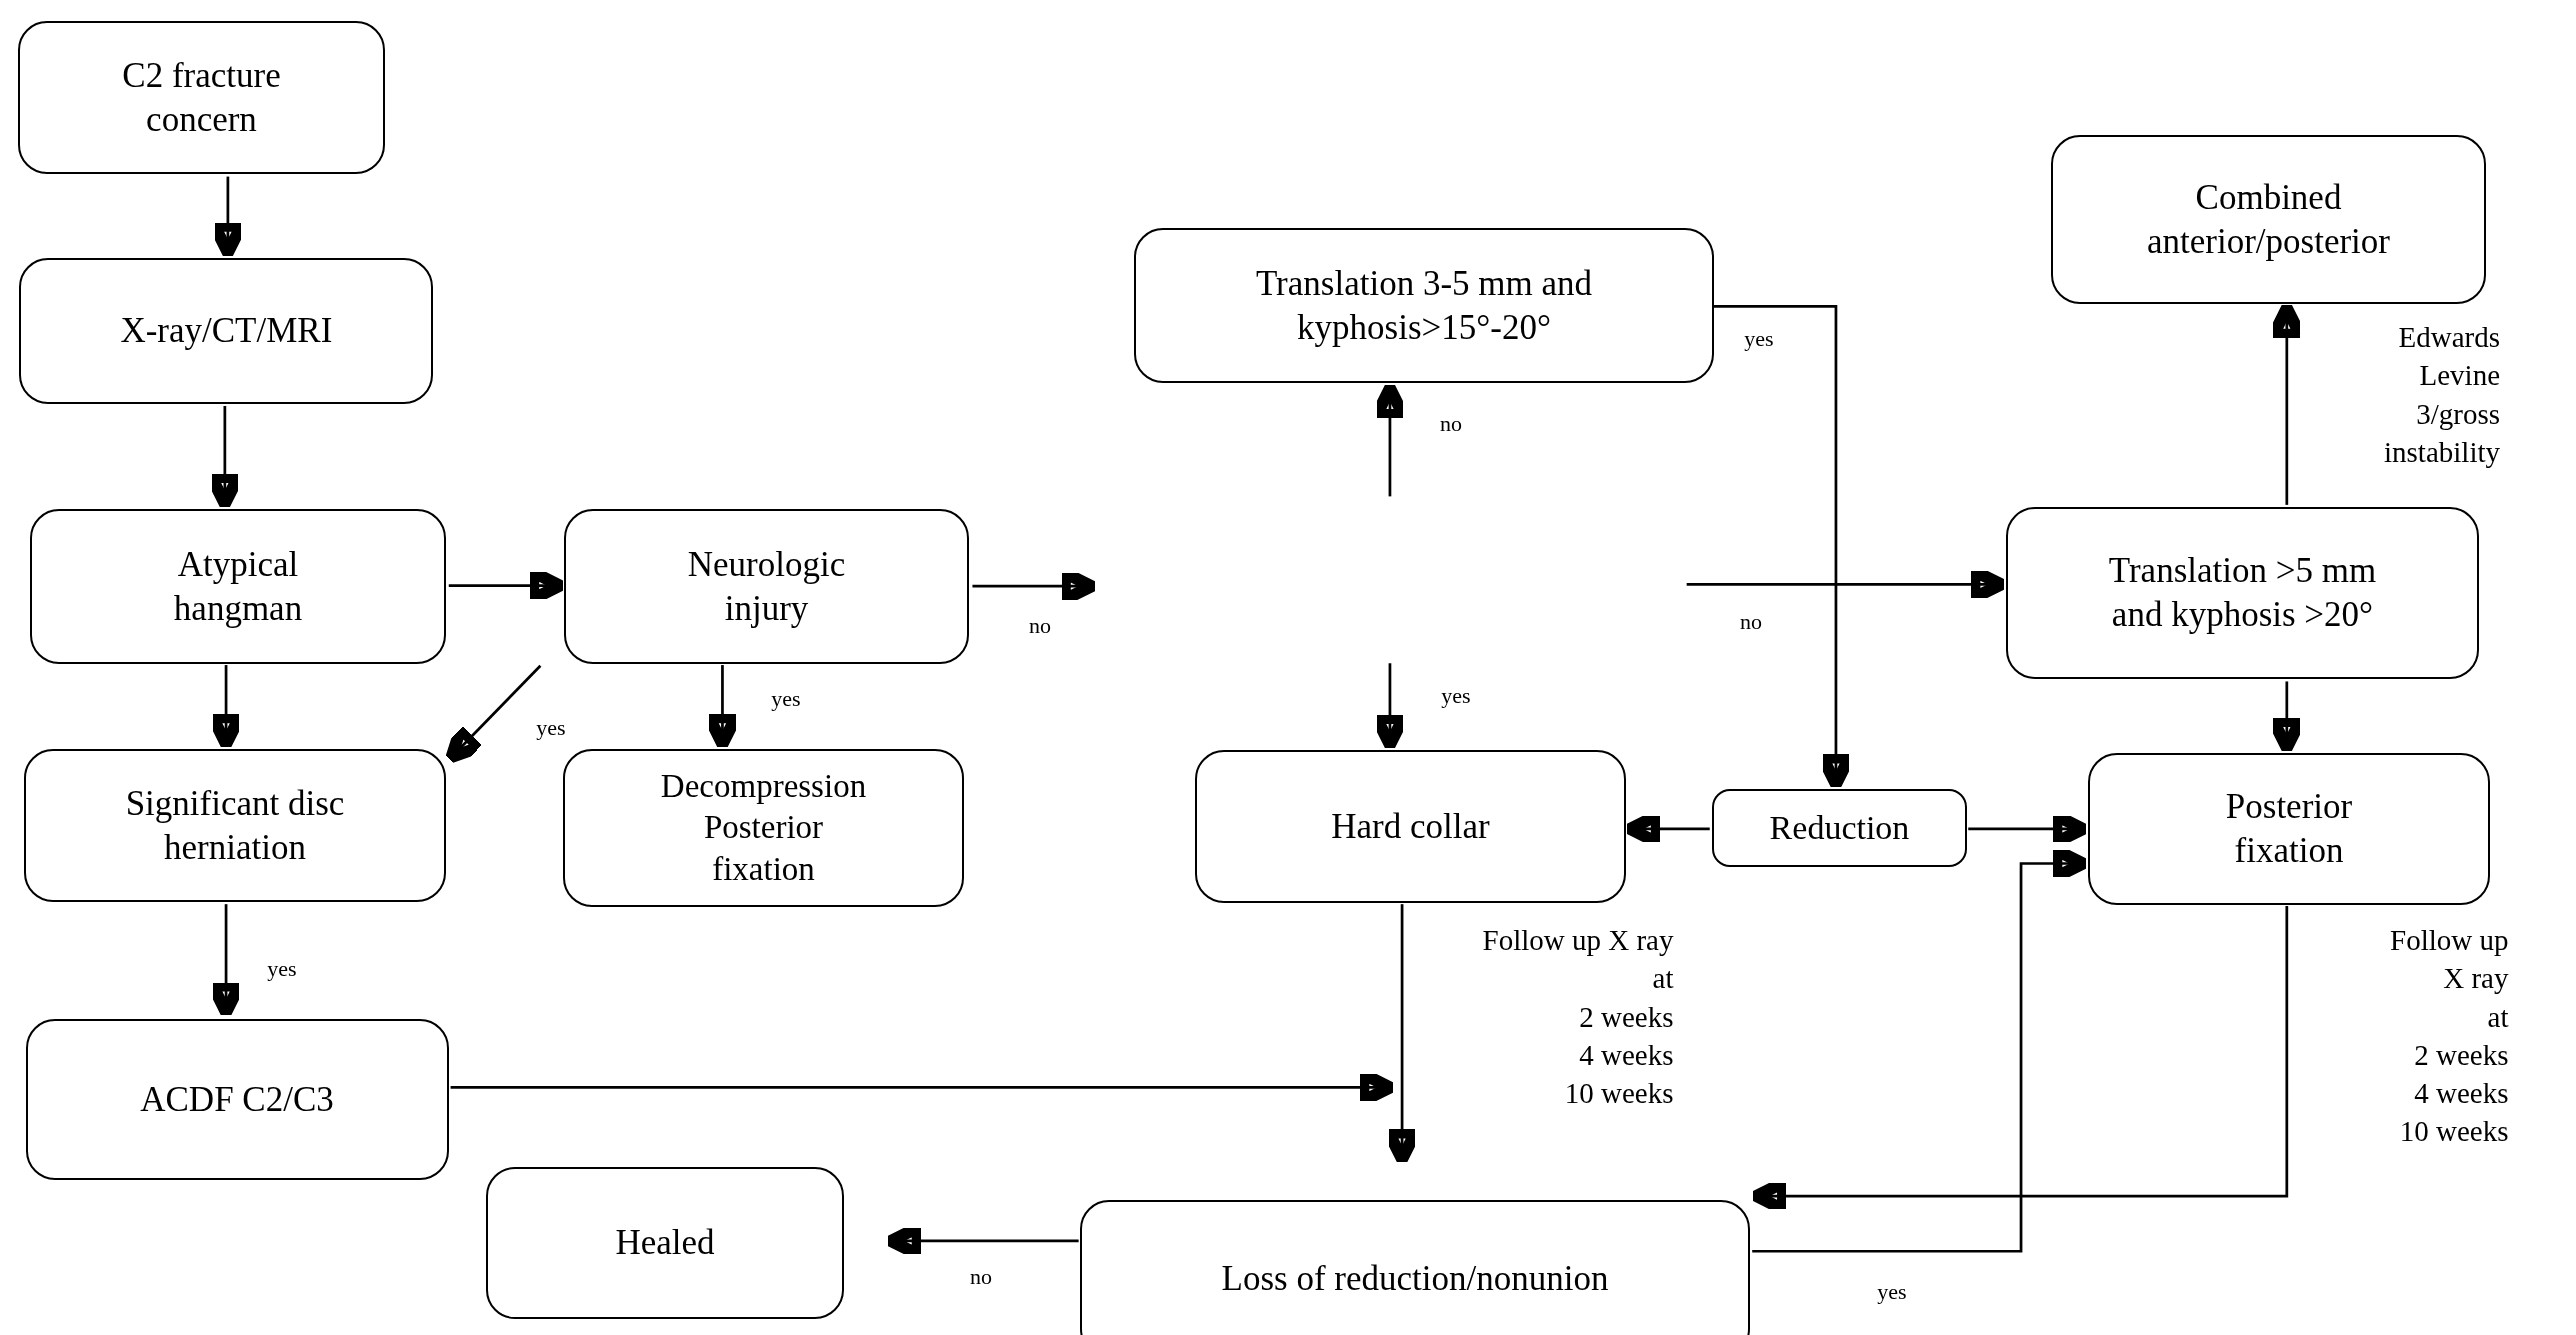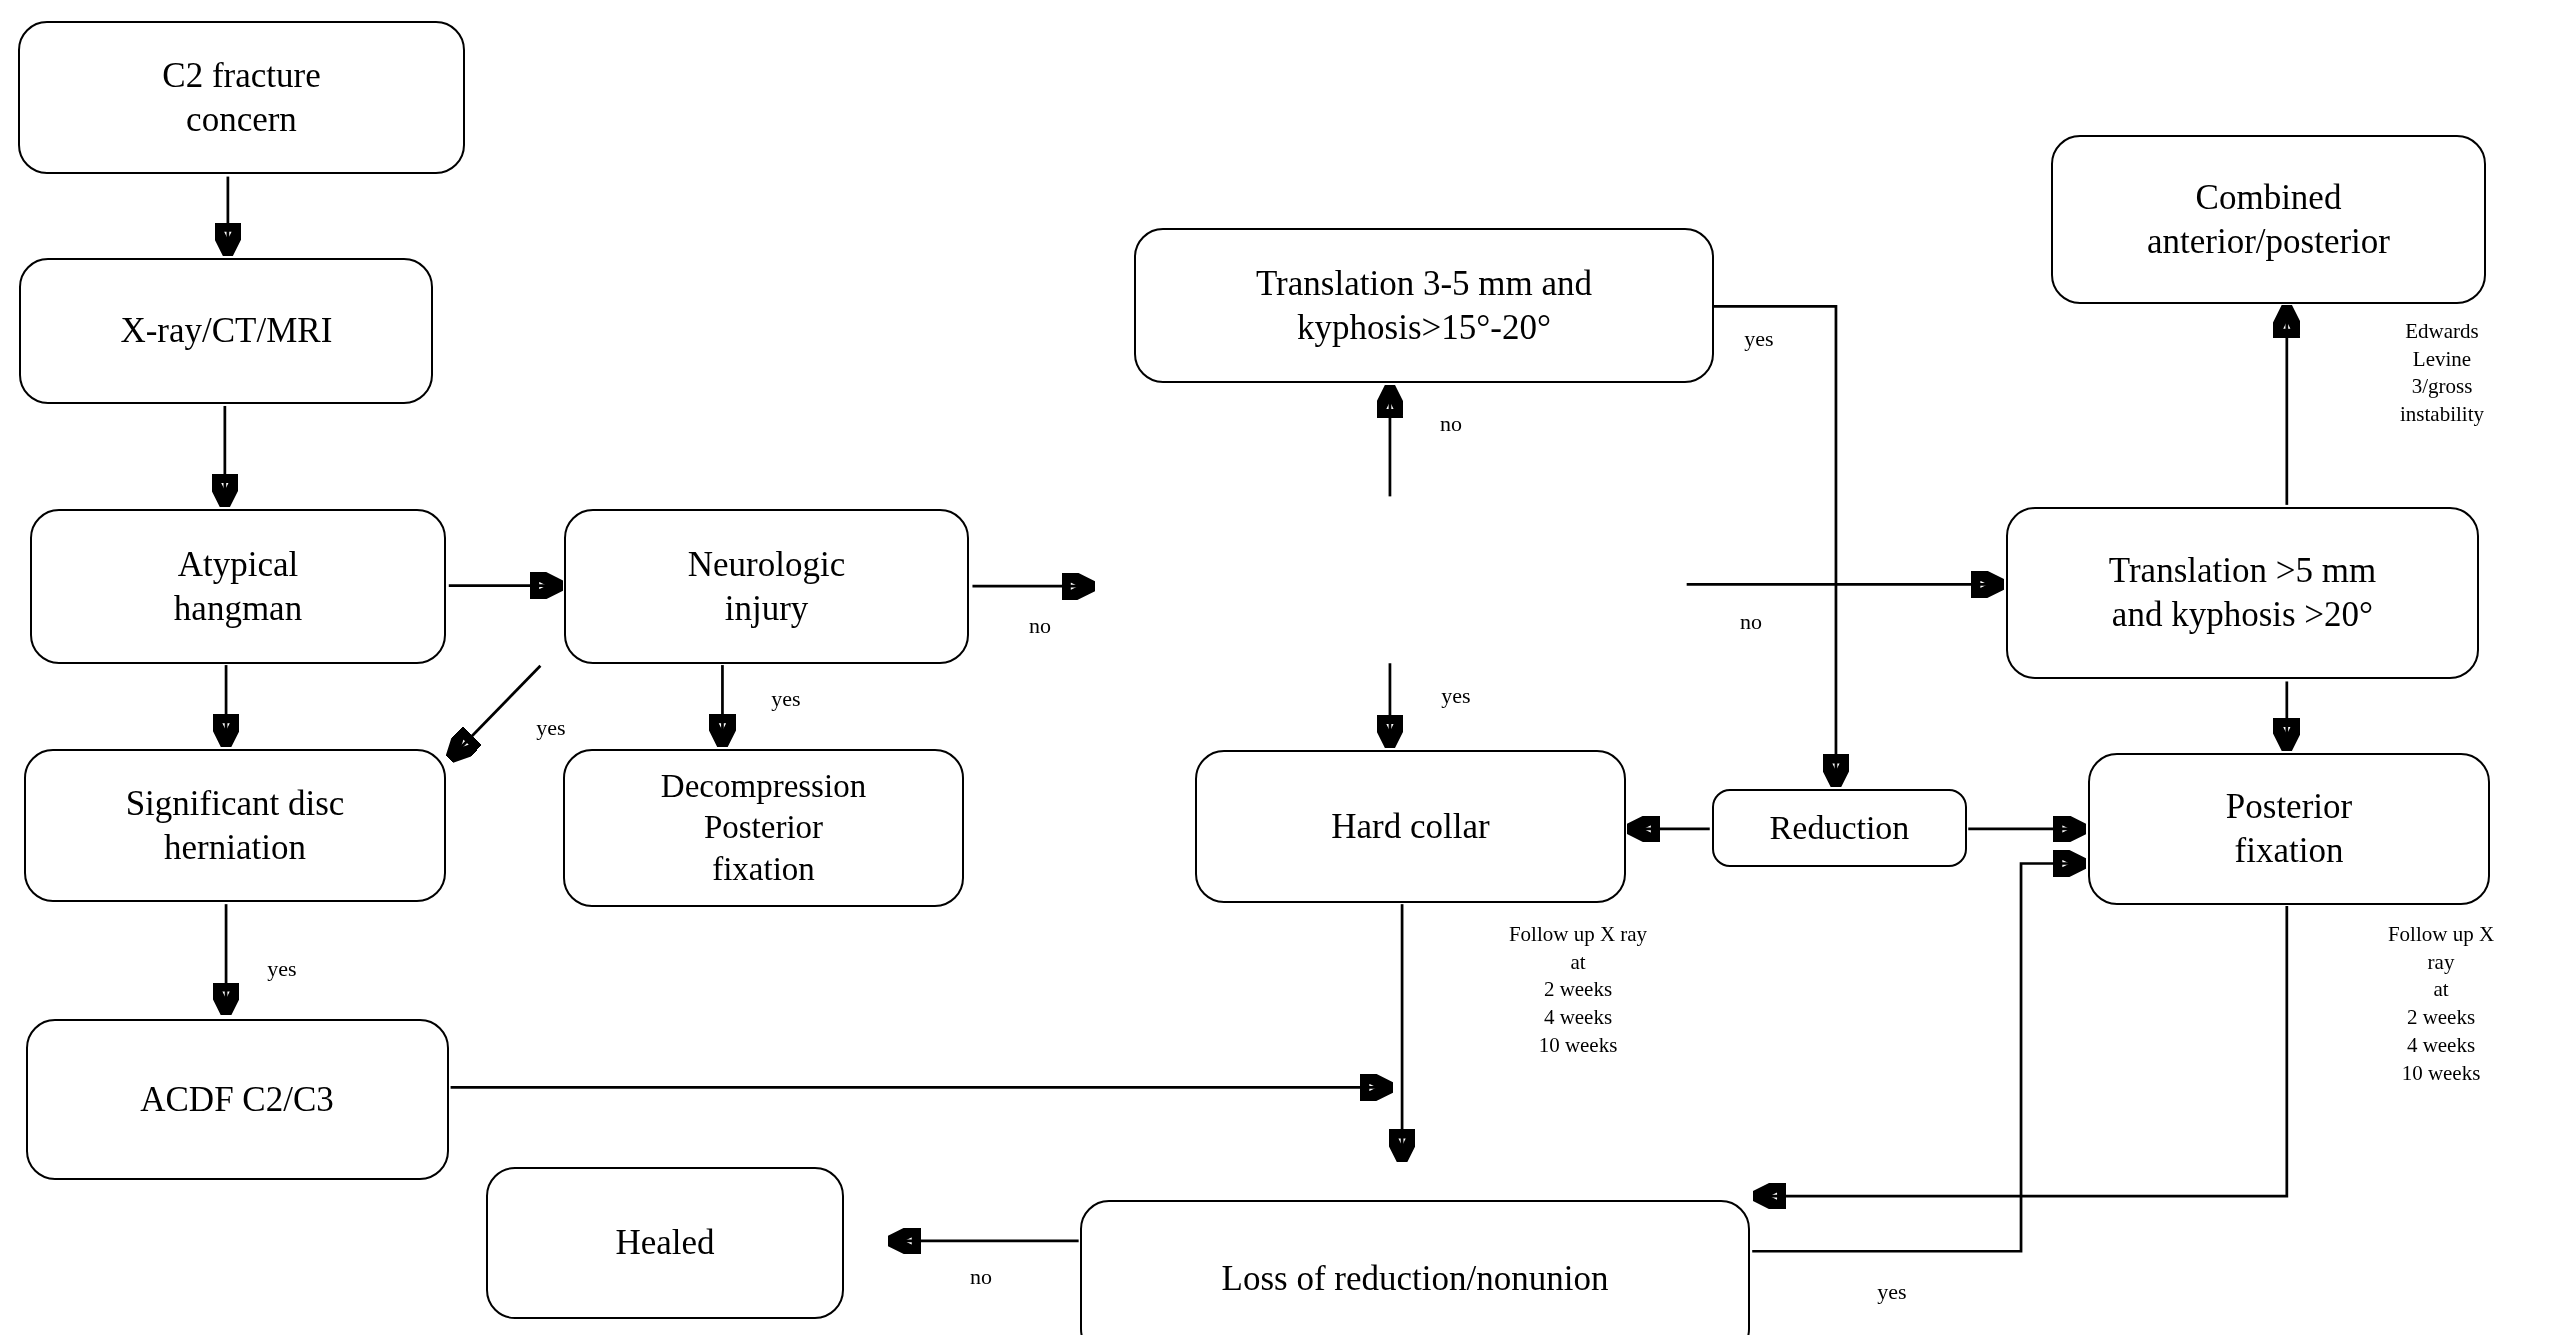--- a/index.html
+++ b/index.html
@@ -46,23 +46,23 @@
   .edge-label {
     position: absolute;
     transform: translate(-50%, -50%);
     font-size: 22px;
     line-height: 1.1;
     white-space: nowrap;
   }
   .annotation {
     position: absolute;
     transform: translateX(-50%);
-    font-size: 21px;
+    font-size: 29px;
     line-height: 1.32;
-    text-align: center;
+    text-align: right;
     white-space: pre-line;
   }
 </style>
 </head>
 <body>
 
 <div class="canvas">
 
   <svg class="arrow-layer" viewBox="0 0 4244 2200" xmlns="http://www.w3.org/2000/svg">
     <defs>
@@ -86,21 +86,21 @@
     <path d="M2817,1366 L2692,1366" marker-end="url(#ah)"></path>
     <path d="M3243,1366 L3426,1366" marker-end="url(#ah)"></path>
     <path d="M2310,1490 L2310,1904" marker-end="url(#ah)"></path>
     <path d="M742,1792 L2284,1792" marker-end="url(#ah)"></path>
     <path d="M3768,1493 L3768,1971 L2900,1971" marker-end="url(#ah)"></path>
     <path d="M2887,2062 L3330,2062 L3330,1423 L3426,1423" marker-end="url(#ah)"></path>
     <path d="M1777,2045 L1474,2045" marker-end="url(#ah)"></path>
     <path d="M372,1490 L372,1662" marker-end="url(#ah)"></path>
   </svg>
 
-  <div class="node" style="left:18px;  top:21px;   width:447px; height:153px;">C2 fracture
+  <div class="node" style="left:18px;  top:21px;   width:367px; height:153px;">C2 fracture
 concern</div>
   <div class="node" style="left:19.4px;  top:258px;  width:414px; height:146px;">X-ray/CT/MRI</div>
   <div class="node" style="left:30px;  top:509px;  width:416px; height:155px;">Atypical
 hangman</div>
   <div class="node" style="left:564px; top:509px;  width:405px; height:155px;">Neurologic
 injury</div>
   <div class="node" style="left:24px;  top:749px; width:422px; height:153px;">Significant disc
 herniation</div>
   <div class="node" style="left:563px; top:749px; width:401px; height:158px; font-size:33px;">Decompression
 Posterior

